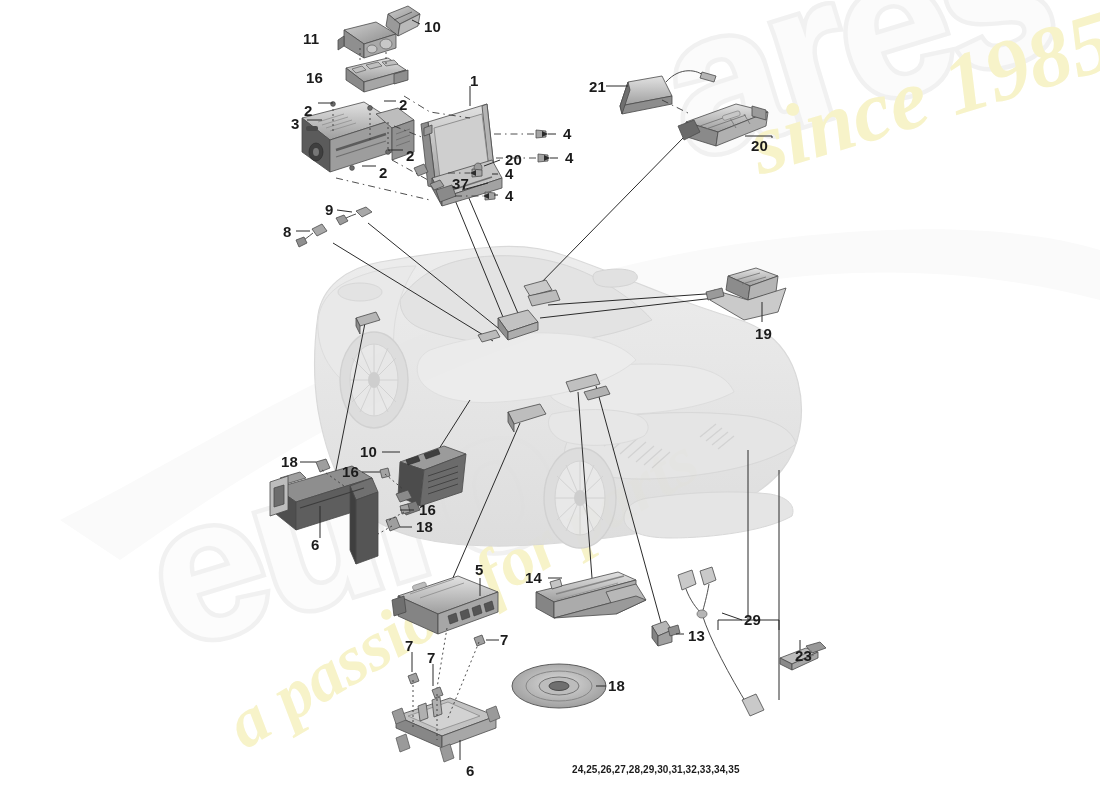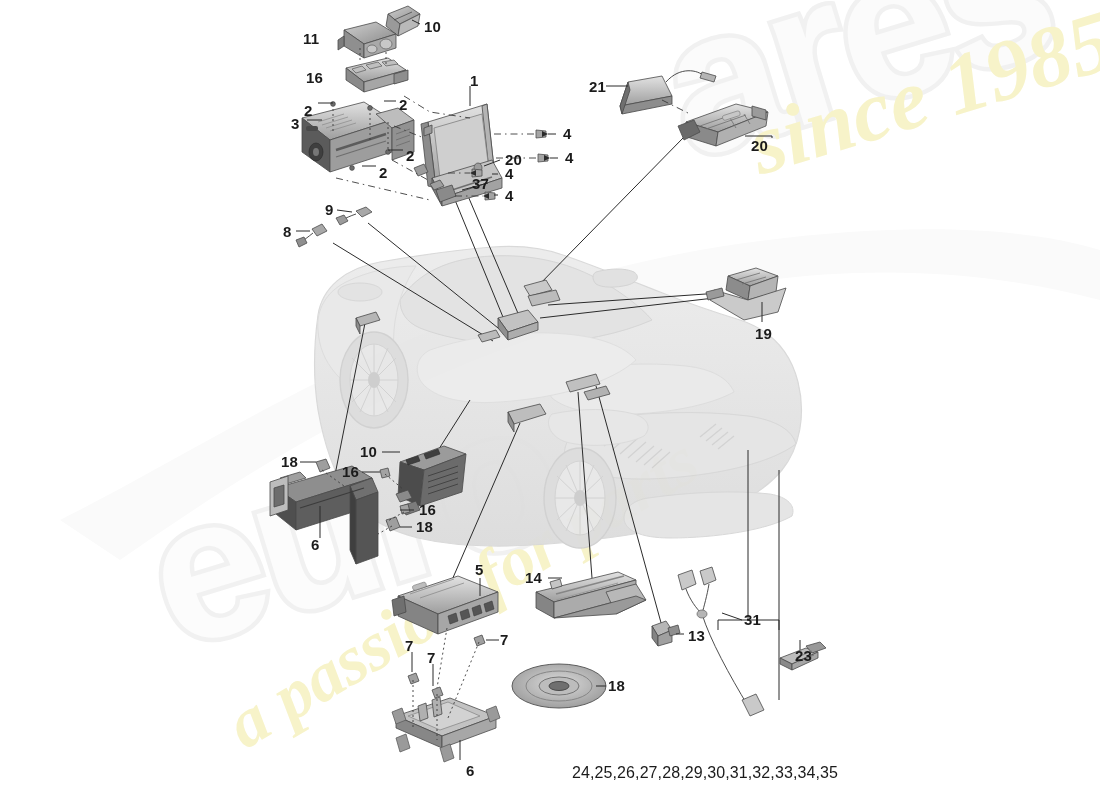--- a/index.html
+++ b/index.html
@@ -1,21 +1,21 @@
 <!DOCTYPE html>
 <html><head>
 <meta charset="utf-8">
 <style>
   html,body{margin:0;padding:0;background:#fff;}
   body{width:1100px;height:800px;overflow:hidden;font-family:"Liberation Sans",sans-serif;}
   #stage{position:relative;width:1100px;height:800px;background:#ffffff;}
   #stage svg{position:absolute;top:0;left:0;}
   .lbl{position:absolute;font-family:"Liberation Sans",sans-serif;font-size:15px;font-weight:700;
        color:#1b1b1b;white-space:nowrap;letter-spacing:.2px;line-height:1;}
-  .lbl.list{font-size:16px;font-weight:400;letter-spacing:.1px;}
+  .lbl.list{font-size:10px;font-weight:700;letter-spacing:.1px;}
   .wm{position:absolute;pointer-events:none;}
 </style>
 </head>
 <body>
 
 <div id="stage">
 
   <svg class="wm" width="1100" height="800" viewBox="0 0 1100 800">
     <defs>
       <clipPath id="clipAll">
@@ -582,21 +582,21 @@
   <div class="lbl" style="left:379px;top:165px">
     <span>2</span></div>
   <div class="lbl" style="left:563px;top:126px">
     <span>4</span></div>
   <div class="lbl" style="left:565px;top:150px">
     <span>4</span></div>
   <div class="lbl" style="left:505px;top:152px">
     <span>20</span></div>
   <div class="lbl" style="left:505px;top:166px">
     <span>4</span></div>
-  <div class="lbl" style="left:472px;top:176px">
+  <div class="lbl" style="left:452px;top:176px">
     <span>37</span></div>
   <div class="lbl" style="left:505px;top:188px">
     <span>4</span></div>
   <div class="lbl" style="left:589px;top:79px">
     <span>21</span></div>
   <div class="lbl" style="left:751px;top:138px">
     <span>20</span></div>
   <div class="lbl" style="left:325px;top:202px">
     <span>9</span></div>
   <div class="lbl" style="left:283px;top:224px">
@@ -615,21 +615,21 @@
     <span>18</span></div>
   <div class="lbl" style="left:311px;top:537px">
     <span>6</span></div>
   <div class="lbl" style="left:475px;top:562px">
     <span>5</span></div>
   <div class="lbl" style="left:525px;top:570px">
     <span>14</span></div>
   <div class="lbl" style="left:688px;top:628px">
     <span>13</span></div>
   <div class="lbl" style="left:744px;top:612px">
-    <span>31</span></div>
+    <span>29</span></div>
   <div class="lbl" style="left:795px;top:648px">
     <span>23</span></div>
   <div class="lbl" style="left:405px;top:638px">
     <span>7</span></div>
   <div class="lbl" style="left:427px;top:650px">
     <span>7</span></div>
   <div class="lbl" style="left:500px;top:632px">
     <span>7</span></div>
   <div class="lbl" style="left:608px;top:678px">
     <span>18</span></div>

